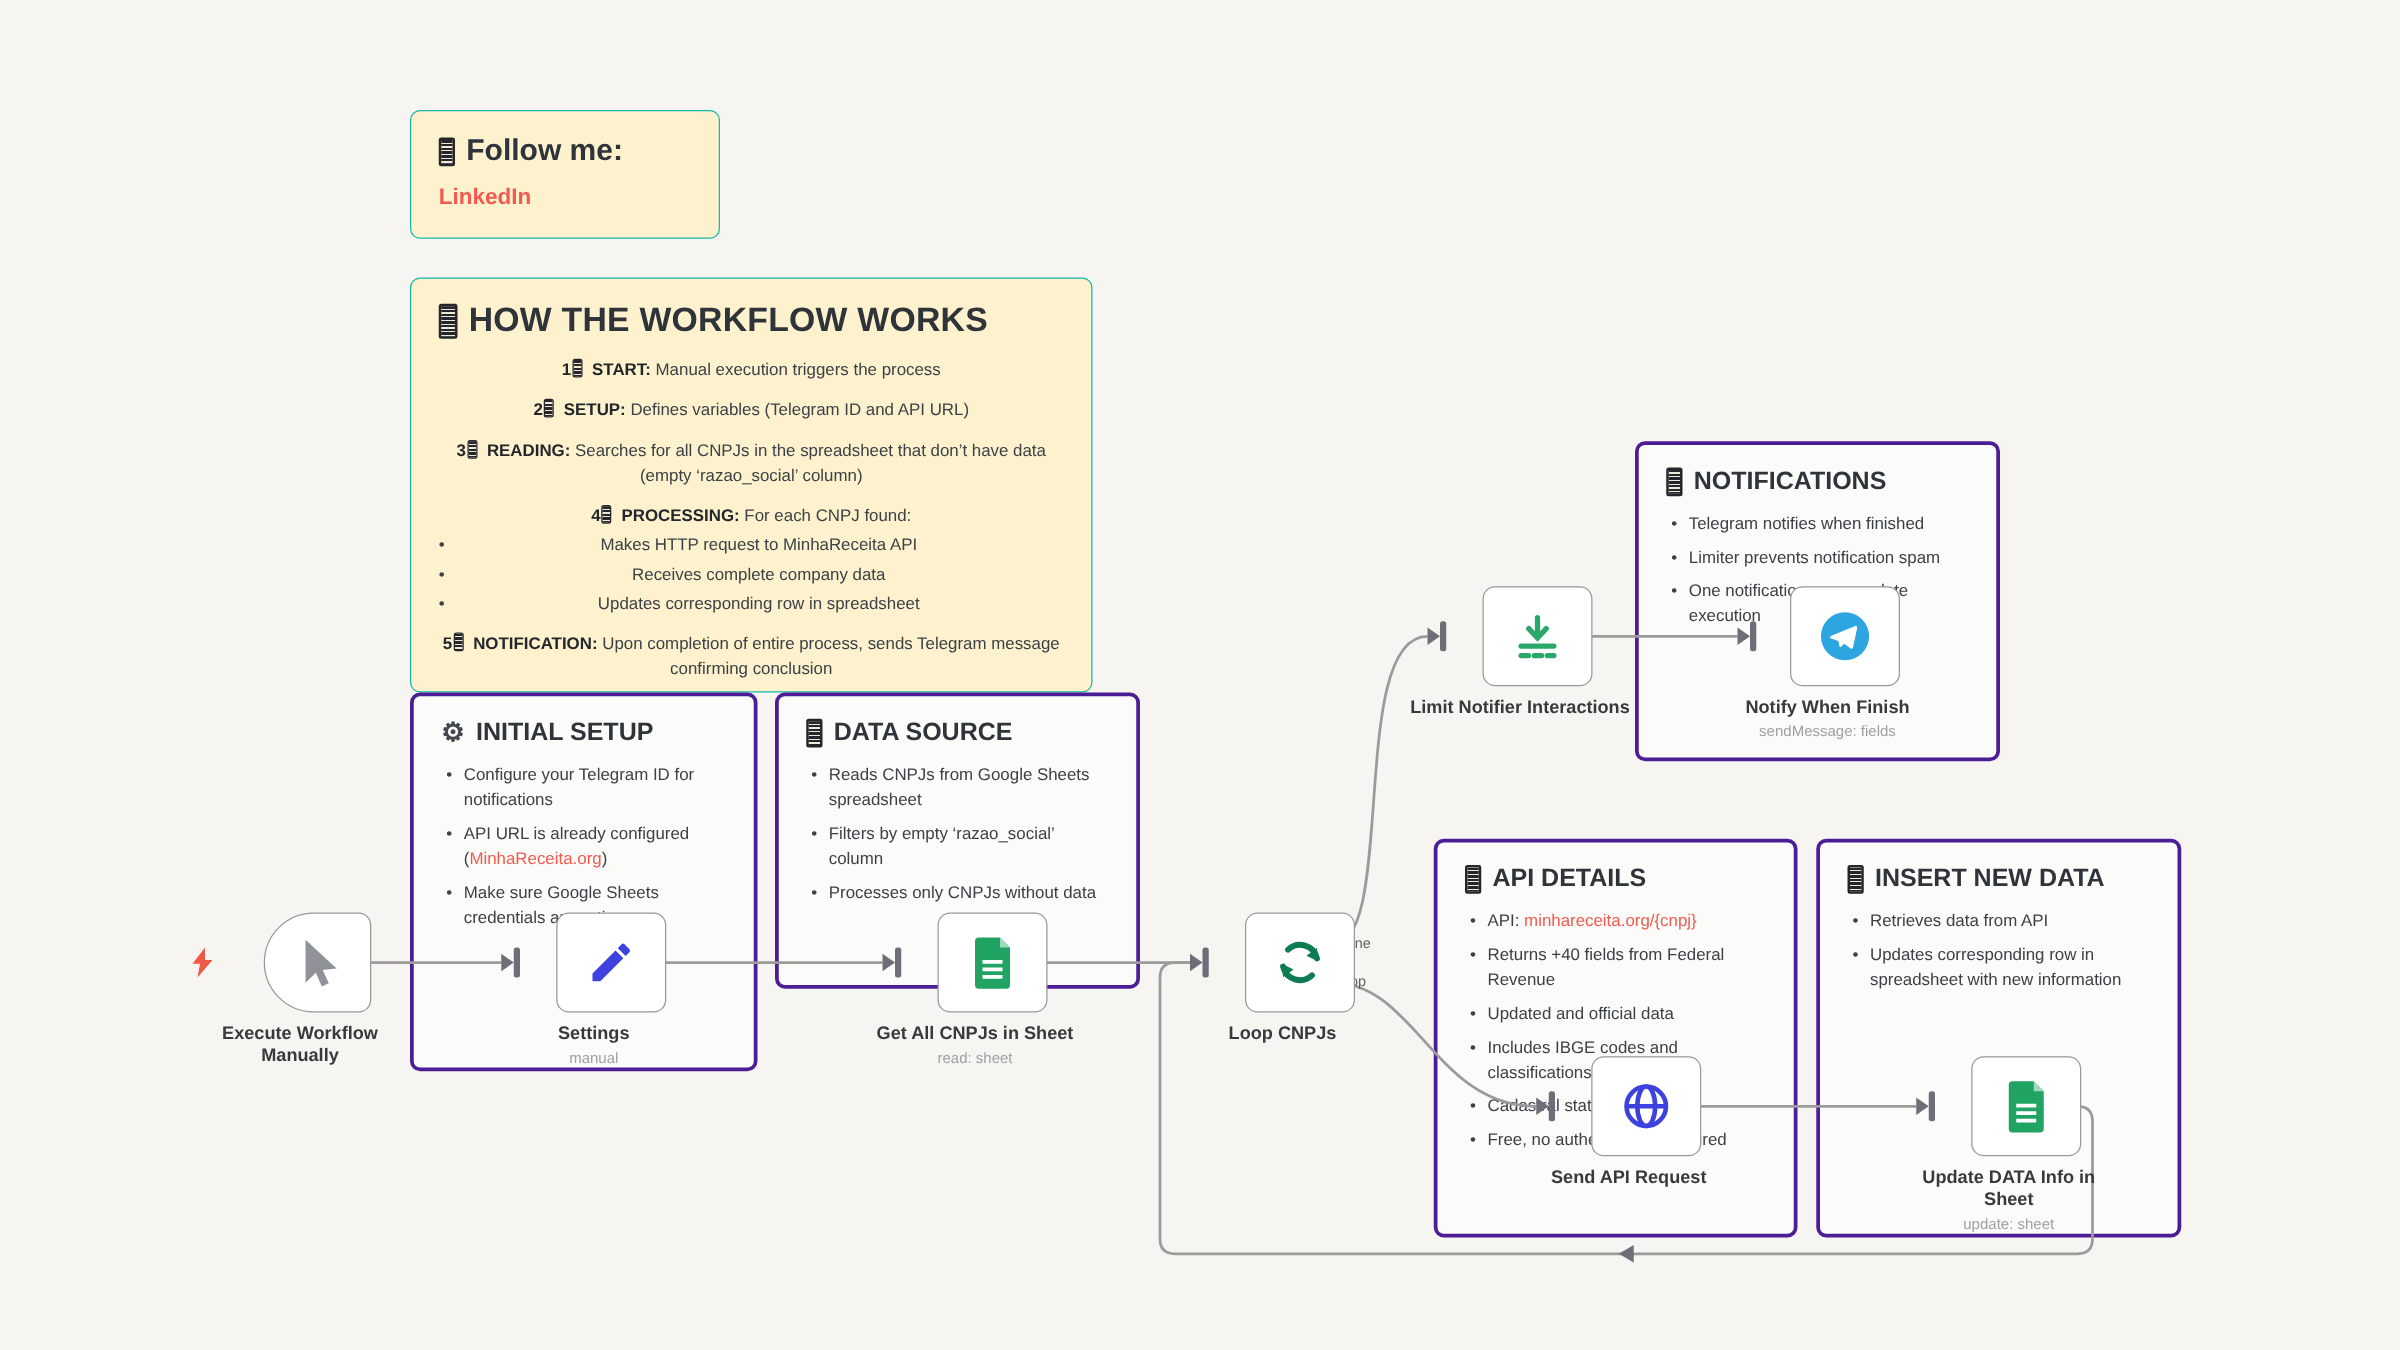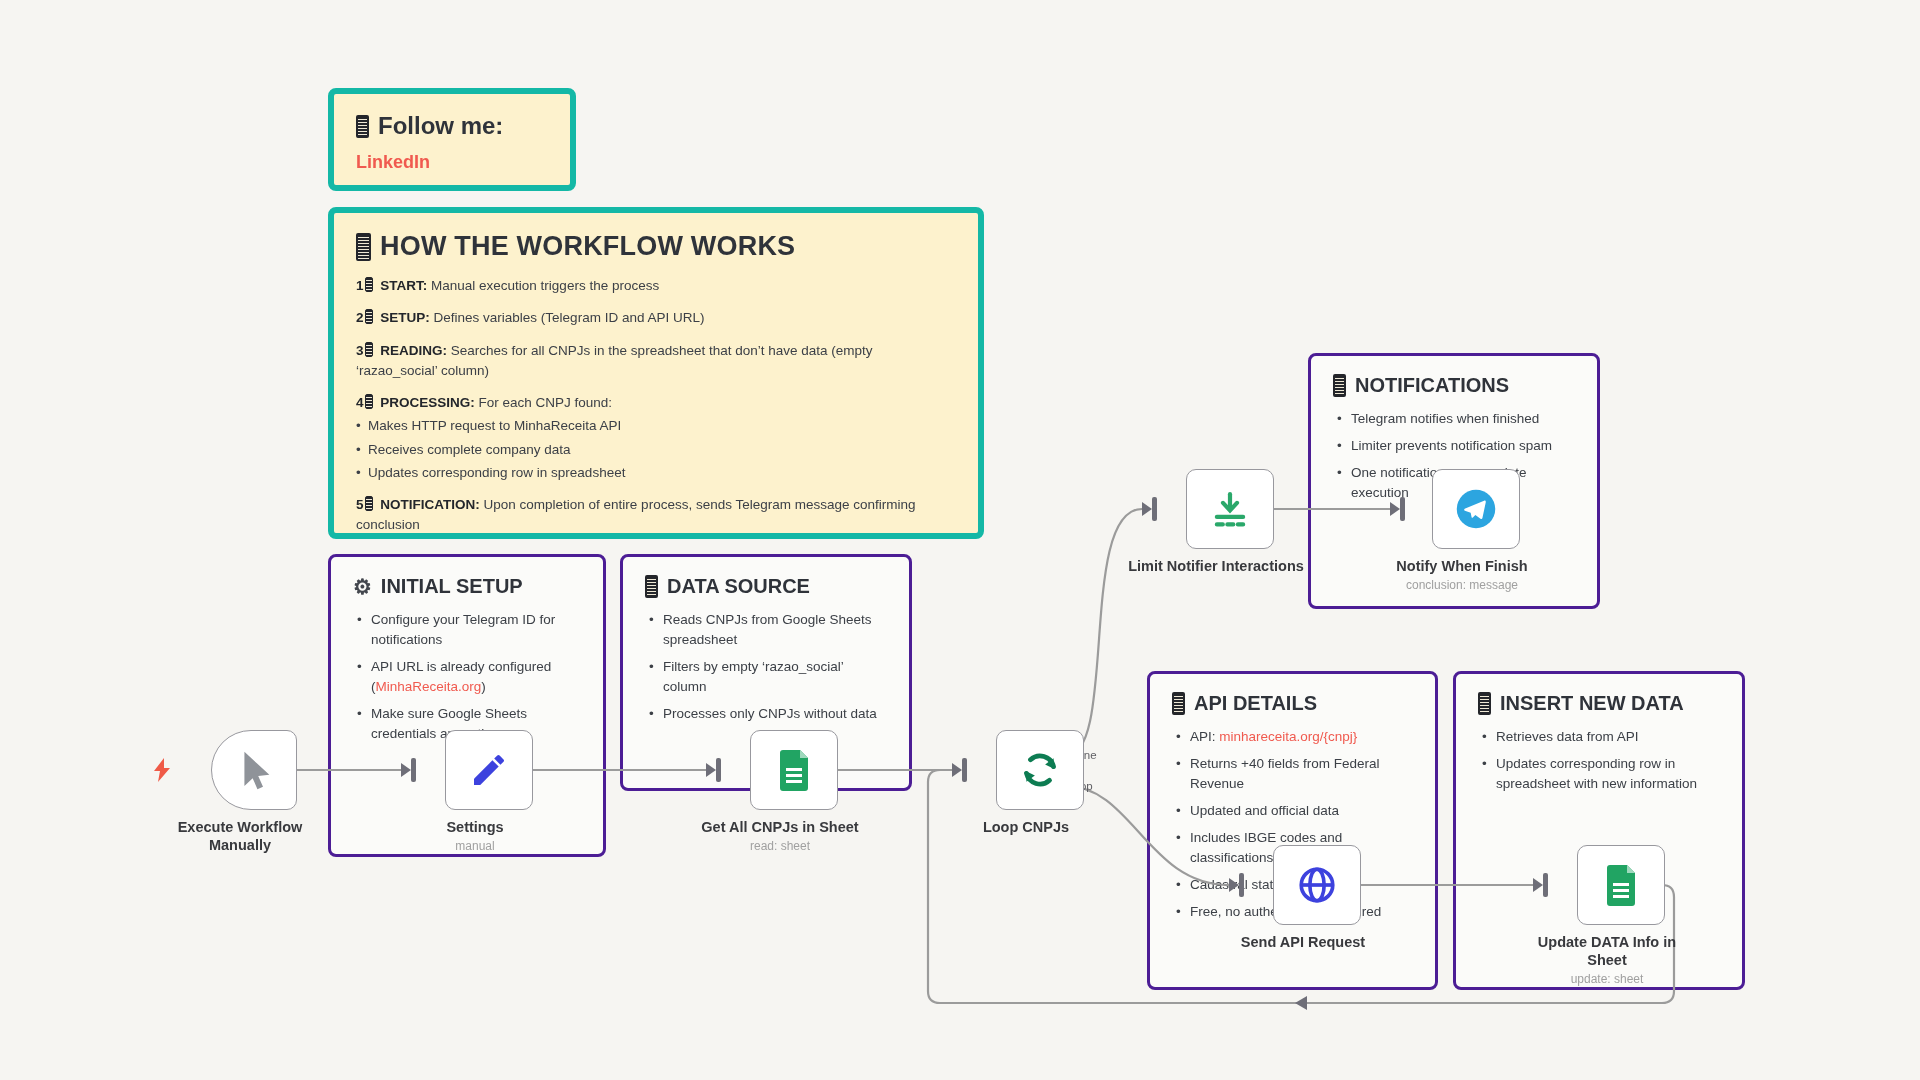--- a/index.html
+++ b/index.html
@@ -1,20 +1,20 @@
 <!DOCTYPE html>
 <html><head>
 <meta charset="utf-8">
 <style>
   html,body{margin:0;padding:0;background:#f6f5f2;font-family:"Liberation Sans",sans-serif;}
   .canvas{position:relative;width:1920px;height:1080px;overflow:hidden;background:#f6f5f2;}
 
   
   .note{position:absolute;border-radius:8px;box-sizing:border-box;padding:18px 22px;z-index:1;}
-  .note.yellow{background:#fdf2cd;border:6px solid #14b8a6;}
+  .note.yellow{background:#fdf2cd;border:1px solid #14b8a6;}
   .note.white{background:#fbfbf9;border:3px solid #4c1d95;}
   .note-title{display:flex;align-items:center;gap:9px;font-weight:700;color:#2f333a;}
   .note-title.xl{font-size:27px;letter-spacing:.2px;}
   .note-title.lg{font-size:24px;}
   .note-title.md{font-size:20px;}
   .note-link{color:#f05a4f;font-weight:700;font-size:18px;margin-top:12px;display:inline-block;cursor:pointer;}
   .inline-link{color:#f05a4f;}
   .note-body{margin-top:14px;font-size:13.5px;line-height:1.5;color:#3c4047;}
   .step{margin-bottom:12px;}
   .step b{color:#23262b;}
@@ -50,21 +50,21 @@
 <div class="canvas">
 
   <div class="note yellow" style="left:328px;top:88px;width:248px;height:103px;">
     <div class="note-title lg">
       <span class="tofu"></span>
       <span>Follow me:</span>
     </div>
     <span class="note-link">LinkedIn</span>
   </div>
 
-  <div class="note yellow" style="left:328px;top:207px;width:656px;height:332px;">
+  <div class="note yellow" style="left:328px;top:222px;width:546px;height:332px;text-align:center;">
     <div class="note-title xl">
       <span class="tofu" style="height:24px;width:11px;"></span>
       <span>HOW THE WORKFLOW WORKS</span>
     </div>
     <div class="note-body">
       <div class="step">
         <span class="num">1</span><span class="tofu sm"></span>
         <b>START:</b>
         <span>Manual execution triggers the process</span>
       </div>
@@ -280,21 +280,21 @@
 
   <div class="node" style="left:1404px;top:469px;">
     <div class="node-box">
       <svg width="44" height="44" viewBox="0 0 24 24">
         <circle cx="12" cy="12" r="10.5" fill="#2CA5E0"></circle>
         <path d="M5.8 11.9 l10.6-4.4 c.6-.25 1.1.15 .9 1.0 l-1.8 8.4 c-.13.6-.55.75-1.05.45 l-2.8-2.05 -1.35 1.3 c-.25.25-.6.2-.7-.15 l-.5-2.4 -3.15-1.05 c-.6-.2-.6-.75-.15-1.05z" fill="#ffffff"></path>
       </svg>
     </div>
     <div class="node-label">
       <div>Notify When Finish</div>
-      <div class="node-sub">conclusion: message</div>
+      <div class="node-sub">sendMessage: fields</div>
     </div>
   </div>
 
   <div class="node" style="left:1245px;top:845px;">
     <div class="node-box">
       <svg width="44" height="44" viewBox="0 0 24 24">
         <g stroke="#3d42de" stroke-width="2" fill="none">
           <circle cx="12" cy="12" r="8.6"></circle>
           <ellipse cx="12" cy="12" rx="3.9" ry="8.6"></ellipse>
           <line x1="3.4" y1="12" x2="20.6" y2="12"></line>

